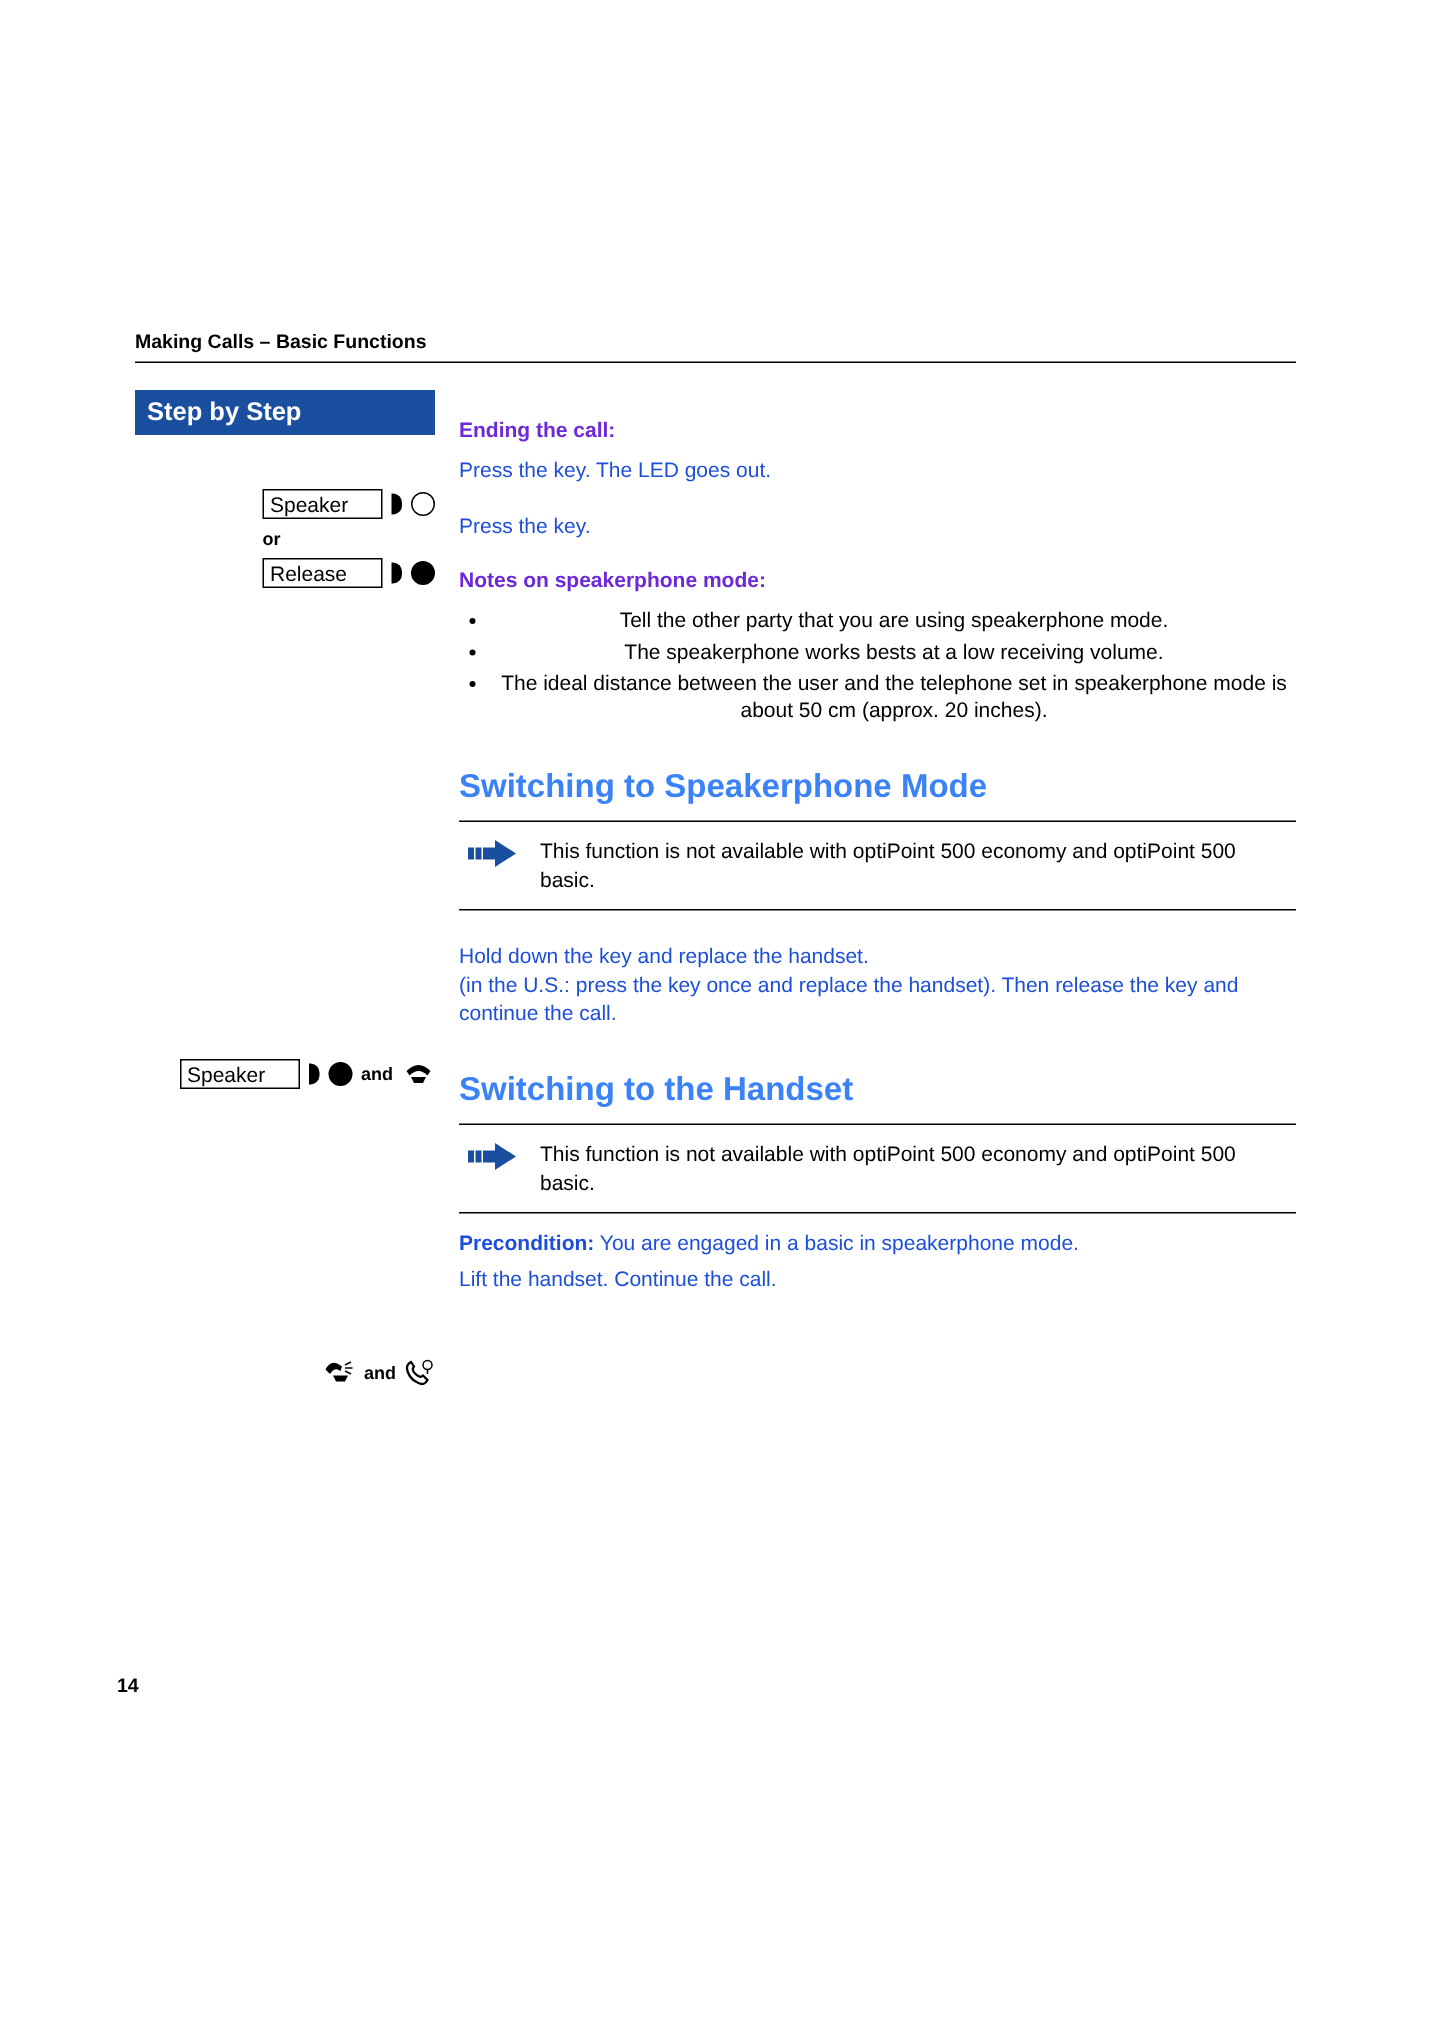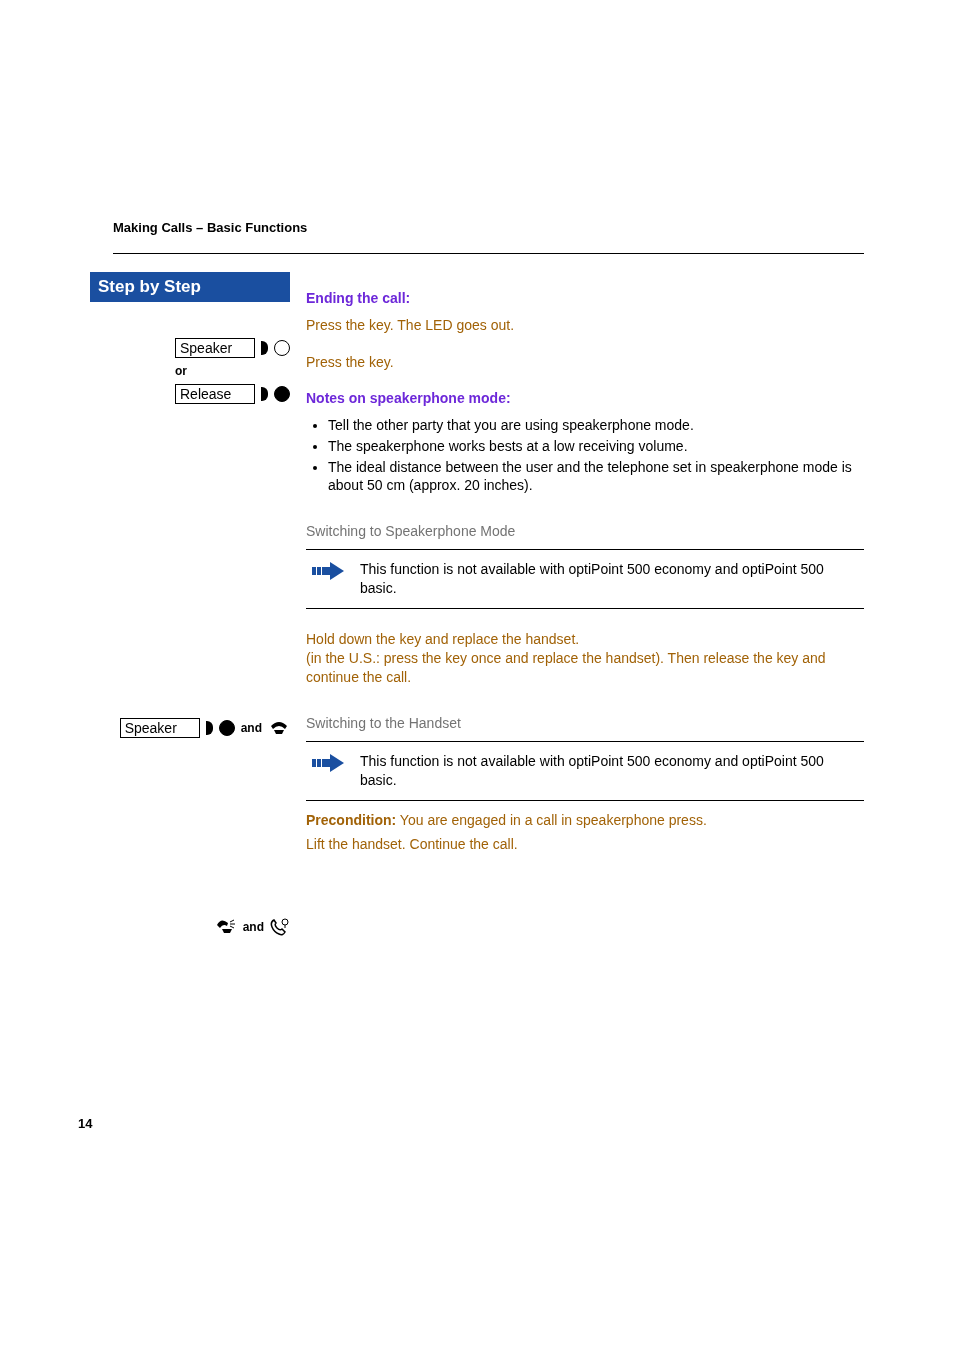--- a/index.html
+++ b/index.html
@@ -13,23 +13,22 @@
     position: relative;
   }
   .page {
     padding: 220px 90px 0 90px;
   }
   .running-header {
     font-size: 13px;
     font-weight: bold;
     color: #000;
     border-bottom: 1.5px solid #000;
-    padding-bottom: 18px;
+    padding-bottom: 6px;
     margin-bottom: 18px;
-    margin-left: 23px;
   }
   .columns {
     display: flex;
     flex-direction: row;
   }
   .left-col {
     width: 200px;
     flex: 0 0 200px;
     position: relative;
   }
@@ -46,37 +45,38 @@
     margin-bottom: 18px;
   }
   .sub-heading {
     color: #6d28d9;
     font-weight: bold;
     font-size: 14px;
     margin-top: 18px;
     margin-bottom: 10px;
   }
   .h2 {
-    color: #737373;
-    font-weight: normal;
-    font-size: 14px;
+    color: #3b82f6;
+    font-weight: bold;
+    font-size: 22px;
     margin-top: 28px;
     margin-bottom: 10px;
   }
   .body-text {
     font-size: 14px;
     line-height: 1.35;
     margin: 6px 0;
-    color: #a16207;
+    color: #1d4ed8;
   }
   ul.body-list {
     font-size: 14px;
     line-height: 1.35;
     margin: 4px 0 12px 0;
     padding-left: 22px;
+    text-align: center;
   }
   ul.body-list li { margin-bottom: 2px; }
   .note-block {
     border-top: 1.5px solid #000;
     border-bottom: 1.5px solid #000;
     padding: 10px 6px 10px 6px;
     display: flex;
     align-items: flex-start;
     gap: 14px;
     margin-bottom: 10px;
@@ -243,21 +243,21 @@
             <rect x="0" y="7" width="4" height="8" fill="#1a4fa0"></rect>
             <rect x="5" y="7" width="4" height="8" fill="#1a4fa0"></rect>
             <rect x="10" y="7" width="8" height="8" fill="#1a4fa0"></rect>
             <polygon points="18,2 18,20 32,11" fill="#1a4fa0"></polygon>
           </svg>
         </span>
         <div class="note-content">This function is not available with optiPoint 500 economy and optiPoint 500 basic.</div>
       </div>
 
       <p class="body-text">
-        <b>Precondition:</b><span> You are engaged in a call in speakerphone press.</span>
+        <b>Precondition:</b><span> You are engaged in a basic in speakerphone mode.</span>
       </p>
 
       <p class="body-text">Lift the handset. Continue the call.</p>
 
     </div>
   </div>
 </div>
 
 <div class="page-number">14</div>
 

